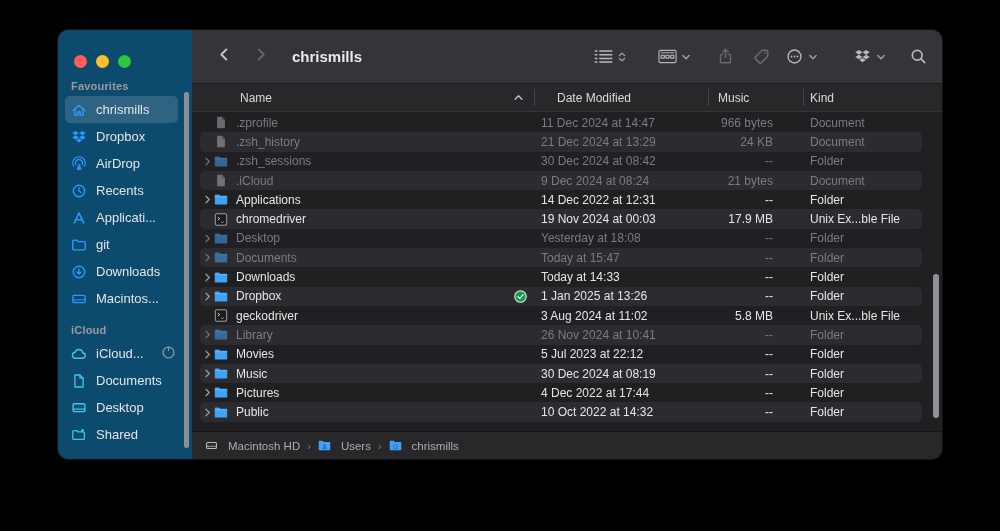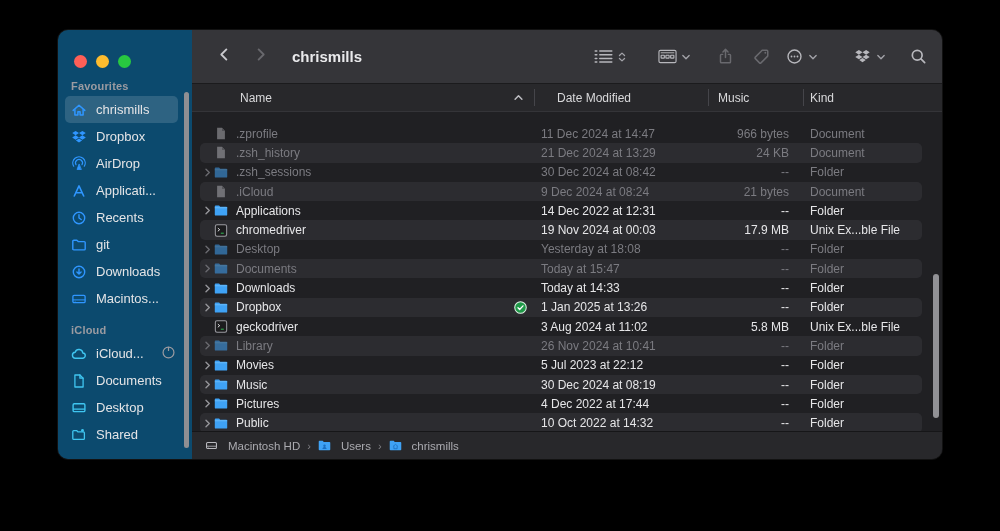--- a/index.html
+++ b/index.html
@@ -41,34 +41,34 @@
   .tb-btn.m-grid{margin-left:30px;} .tb-btn.m-share{margin-left:24px;}
   .tb-btn.m-more{margin-left:14px;} .tb-btn.m-dropbox{margin-left:34px;} .tb-btn.m-search{margin-left:22px;}
   
   .listheader{height:27px;flex:0 0 27px;background:#28282b;position:relative;
               border-bottom:1px solid #343438;color:#d9d9db;font-size:12px;text-align:right;}
   .lh-cell{position:absolute;top:0;height:100%;display:flex;align-items:center;white-space:nowrap;}
   .lh-div{position:absolute;top:5px;bottom:5px;width:1px;background:#45454a;}
   .lh-caret{position:absolute;top:7px;color:#bdbdc2;}
   .lh-caret svg{width:13px;height:13px;}
   
-  .rows{flex:1;padding-top:1px;overflow:hidden;margin-top:11px;}
+  .rows{flex:1;padding-top:1px;overflow:hidden;}
   .frow{height:19.3px;margin:0 20px 0 8px;border-radius:5px;position:relative;
         display:flex;align-items:center;font-size:12px;color:#e6e6e8;white-space:nowrap;}
   .frow.striped{background:#2c2c30;}
   .frow.dim{color:#7b7b81;}
   .frow .chev{width:14px;flex:0 0 14px;display:flex;justify-content:center;color:#96969b;}
   .frow .chev svg{width:11px;height:11px;}
   .frow.dim .chev{color:#6a6a6f;}
   .frow .fic{width:16px;flex:0 0 16px;display:flex;align-items:center;}
   .frow .fic svg{width:14px;height:13px;display:block;}
   .frow.dim .fic{opacity:.55;}
   .frow .c-name{margin-left:6px;overflow:hidden;max-width:270px;}
   .frow .c-date{position:absolute;left:341px;}
-  .frow .c-size{position:absolute;left:432px;width:157px;text-align:right;}
+  .frow .c-size{position:absolute;left:416px;width:157px;text-align:right;}
   .frow .c-kind{position:absolute;left:610px;}
   .frow .badge{position:absolute;left:314px;top:3px;}
   .frow .badge svg{width:13px;height:13px;display:block;}
   .main-scrollbar{position:absolute;right:3px;top:244px;width:6px;height:144px;border-radius:3px;background:#919195;}
   
   .pathbar{height:27px;flex:0 0 27px;background:#28282b;border-top:1px solid #161618;
            display:flex;align-items:center;padding-left:13px;color:#ababb0;font-size:11.5px;}
   .pb-item{display:flex;align-items:center;gap:10px;}
   .pb-item .ic svg{width:13px;height:13px;display:block;}
   .pb-sep{margin:0 7px;color:#808085;font-size:11px;}
@@ -109,34 +109,34 @@
               <svg viewBox="0 0 16 16" stroke="currentColor" fill="none" stroke-linecap="round" stroke-linejoin="round" stroke-width="1.2">
                 <path d="M2.7 10.2a6.2 6.2 0 1 1 10.6 0"></path>
                 <path d="M5 8.7a3.5 3.5 0 1 1 6 0"></path>
                 <path d="M8 8.3 6 13.5h4z" fill="currentColor" stroke-width=".8"></path>
               </svg>
             </span>
             <span class="lbl">AirDrop</span>
           </div>
           <div class="side-item">
             <span class="ic blue">
-              <svg viewBox="0 0 16 16" stroke="currentColor" fill="none" stroke-linecap="round" stroke-linejoin="round" stroke-width="1.6">
-                <path d="M3.3 13 8 2.9 12.7 13M5 9.7h6"></path>
-              </svg>
-            </span>
-            <span class="lbl">Applicati...</span>
-          </div>
-          <div class="side-item">
-            <span class="ic blue">
               <svg viewBox="0 0 16 16" stroke="currentColor" fill="none" stroke-linecap="round" stroke-linejoin="round" stroke-width="1.4">
                 <circle cx="8" cy="8" r="5.7"></circle>
                 <path d="M8 4.7V8l2.2 1.5"></path>
               </svg>
             </span>
             <span class="lbl">Recents</span>
+          </div>
+          <div class="side-item">
+            <span class="ic blue">
+              <svg viewBox="0 0 16 16" stroke="currentColor" fill="none" stroke-linecap="round" stroke-linejoin="round" stroke-width="1.6">
+                <path d="M3.3 13 8 2.9 12.7 13M5 9.7h6"></path>
+              </svg>
+            </span>
+            <span class="lbl">Applicati...</span>
           </div>
           <div class="side-item">
             <span class="ic blue">
               <svg viewBox="0 0 16 16" stroke="currentColor" fill="none" stroke-linecap="round" stroke-linejoin="round" stroke-width="1.4">
                 <path d="M1.8 4.2c0-.6.4-1 1-1h3l1.4 1.4h6c.6 0 1 .4 1 1v6.3c0 .6-.4 1-1 1H2.8c-.6 0-1-.4-1-1z"></path>
               </svg>
             </span>
             <span class="lbl">git</span>
           </div>
           <div class="side-item">

